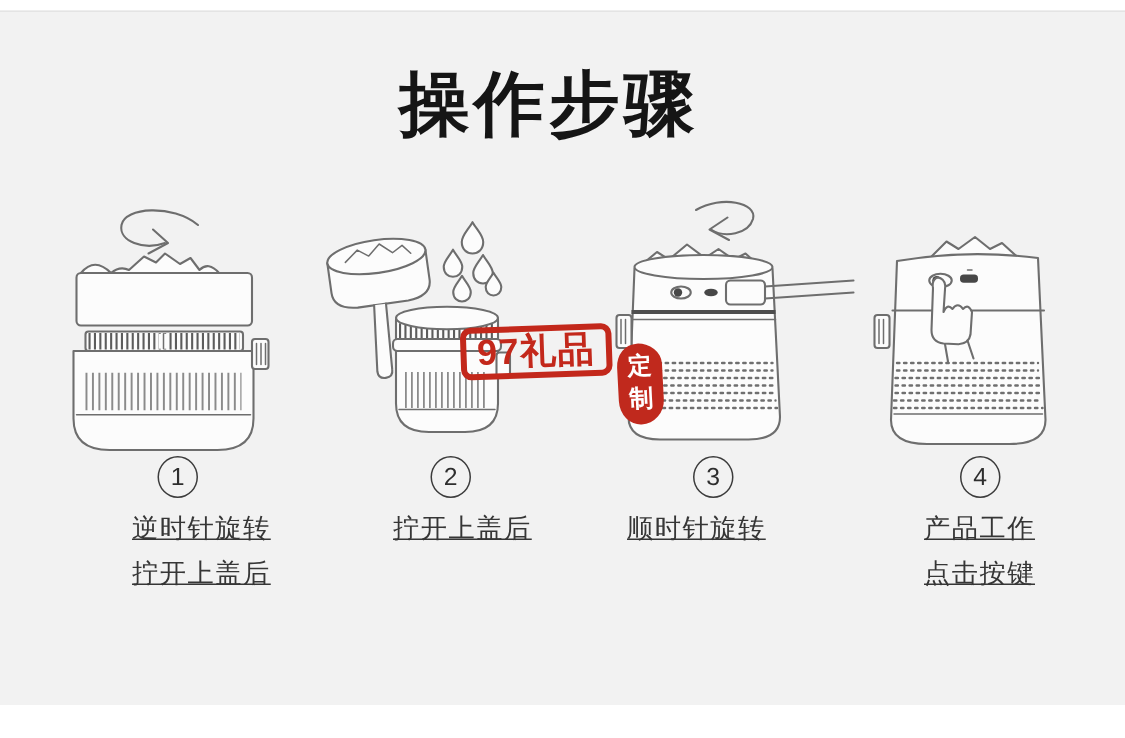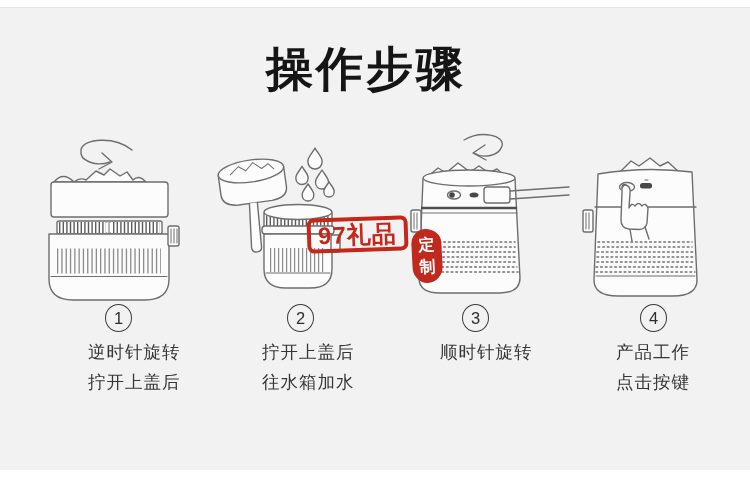--- a/index.html
+++ b/index.html
@@ -30,21 +30,21 @@
   .darkfill { fill:#474747; stroke:none; }
   
   .stepnum {
     position:absolute; top:304px; width:27px; height:28px;
     border:1.6px solid #3c3c3c; border-radius:50%;
     display:flex; align-items:center; justify-content:center;
     font-size:16.5px; color:#2e2e2e; background:transparent;
   }
   .caption {
     position:absolute; top:337px; font-size:17.5px; line-height:30px;
-    color:#363636; letter-spacing:1px; white-space:nowrap;
+    color:#363636; letter-spacing:1px; white-space:nowrap;text-decoration:underline;
   }
   
   .wm-brand {
     position:absolute; left:307px; top:217px; z-index:10;
     border:4px solid #c3281b; border-radius:7px; padding:0 7px;
     font-size:24px; font-weight:900; color:#c3281b; letter-spacing:1px;
     line-height:27px; transform:rotate(-2deg); background:transparent;
   }
   .wm-seal {
     position:absolute; left:412px; top:229px; z-index:10;
@@ -180,23 +180,22 @@
   <div class="stepnum" style="left:287px;">2</div>
   <div class="stepnum" style="left:462px;">3</div>
   <div class="stepnum" style="left:640px;">4</div>
 
   <div class="caption" style="left:88px;">
     <div>逆时针旋转</div>
     <div>拧开上盖后</div>
   </div>
   <div class="caption" style="left:262px;">
     <div>拧开上盖后</div>
-    <div>往水箱加水</div>
-  </div>
-  <div class="caption" style="left:440px;">
+  </div>
+  <div class="caption" style="left:418px;">
     <div>顺时针旋转</div>
   </div>
   <div class="caption" style="left:616px;">
     <div>产品工作</div>
     <div>点击按键</div>
   </div>
 
   <div class="wm-brand">97礼品</div>
   <div class="wm-seal">
     <div>定</div>

